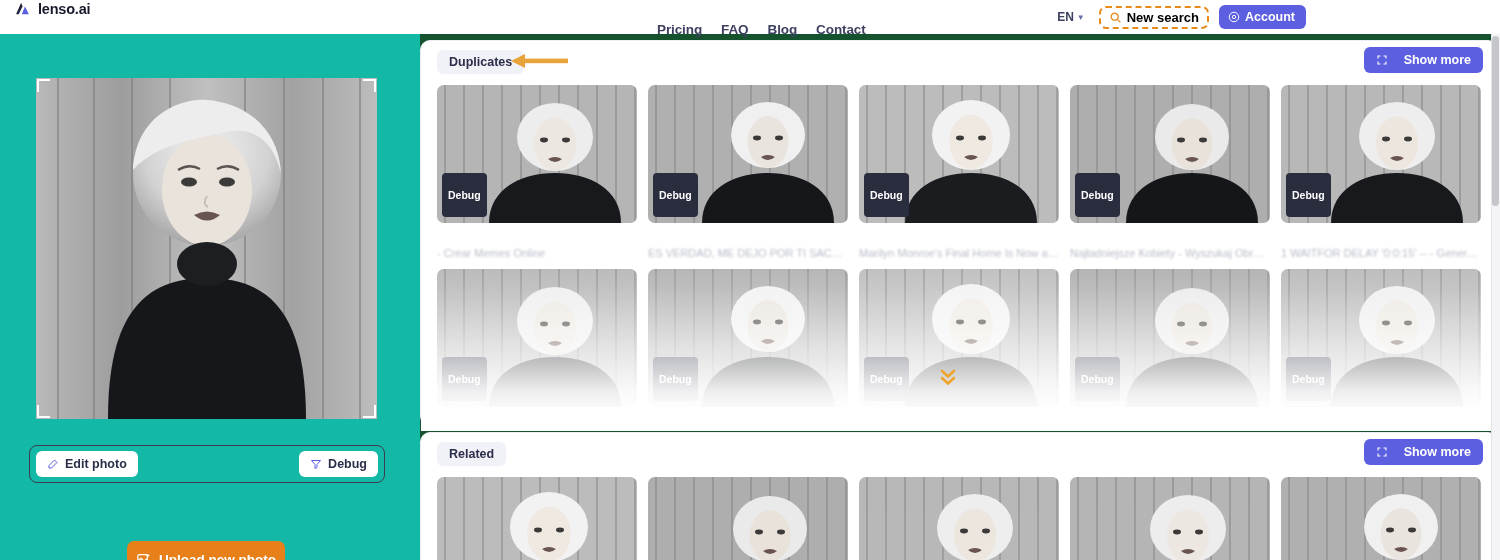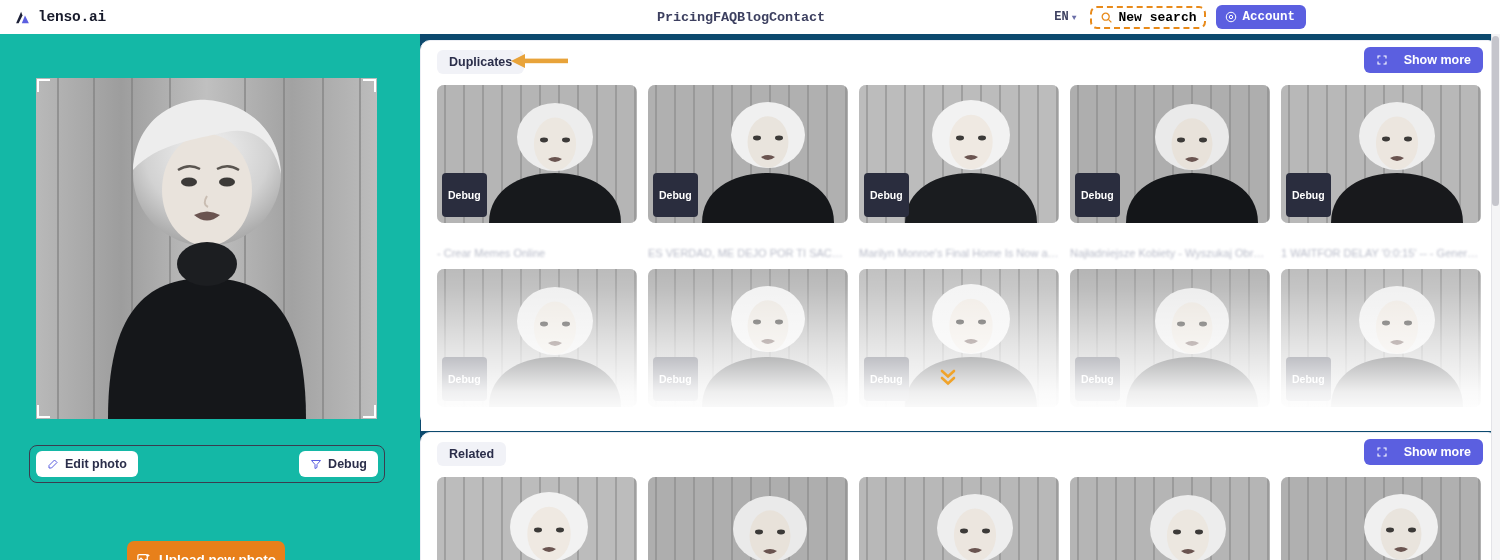--- a/index.html
+++ b/index.html
@@ -8,36 +8,35 @@
     overflow: hidden;
     font-family: "Liberation Sans", sans-serif;
     background: #ffffff;
   }
 
   
   .topnav {
     position: absolute; top: 0; left: 0;
     width: 1320px; height: 34px;
     background: #ffffff;
-    display: flex; align-items: center;
+    display: flex; align-items: flex-start;
     z-index: 40;
-    font-family: Liberation Mono, monospace;
   }
   .brand {
     display: flex; align-items: center; gap: 7px;
     margin-left: 14px;
   }
   .brand-mark { width: 17px; height: 17px; display: block; }
   .brand-text {
     font-size: 14.5px; font-weight: bold; color: #171a2b;
     letter-spacing: -0.2px;
   }
   .nav-center {
-    position: absolute; left: 657px; top: 0; height: 34px;
-    display: flex; align-items: center; 
+    position: absolute; left: 657px; top: 12px; height: 34px;
+    display: flex; align-items: center; gap: 19px;
   }
   .nav-link {
     font-size: 13.5px; color: #3d4060; font-weight: bold;
     cursor: pointer; letter-spacing: -0.1px;
   }
   .nav-right {
     position: absolute; right: 8px; top: 0; height: 34px;
     display: flex; align-items: center; gap: 0px;
   }
   .lang {
@@ -103,21 +102,21 @@
     width: 158px; height: 36px;
     background: #e8801a; border-radius: 7px;
     display: flex; align-items: center; justify-content: center; gap: 8px;
     color: #fff; font-size: 13.5px; font-weight: bold; cursor: pointer;
   }
 
   
   .content {
     position: absolute; top: 34px; left: 420px;
     width: 1080px; height: 526px;
-    background: #0c4a6e;
+    background: #14532d;
     overflow: hidden;
   }
   .panel {
     position: absolute; left: 0; width: 1078px;
     background: #ffffff;
     border: 1px solid #eceef4;
     border-radius: 10px;
   }
   .panel-dup  { top: 6px;   height: 386px; }
   .panel-rel  { top: 398px; height: 200px; }

